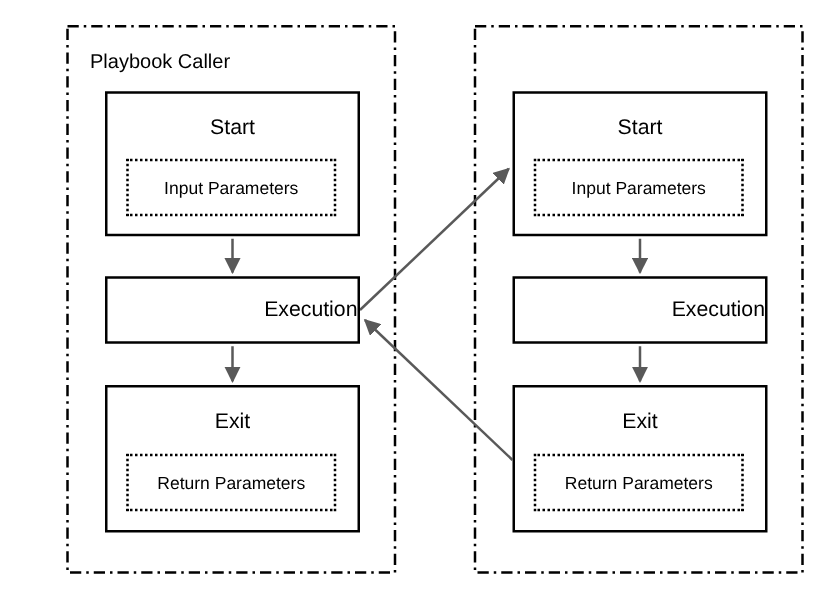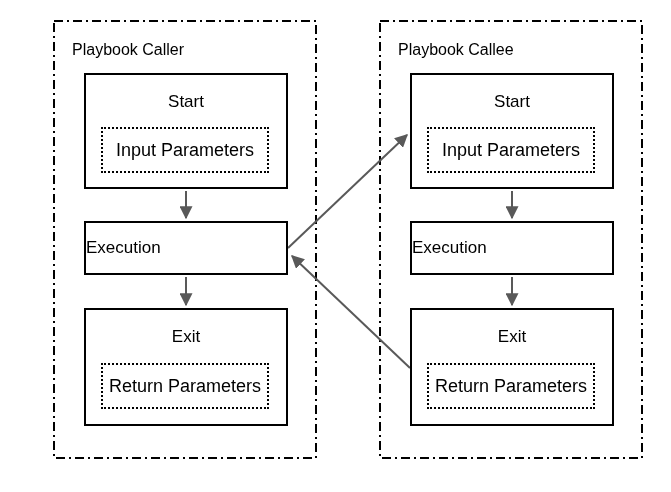--- a/index.html
+++ b/index.html
@@ -36,28 +36,28 @@
   }
   .node-label{
     position:absolute;
     left:0;right:0;top:17px;
     text-align:center;
     font-size:17px;
     line-height:20px;
     text-underline-offset:3px;
     color:var(--text);
   }
-  .node.center{display:flex;align-items:center;justify-content:flex-start;}
+  .node.center{display:flex;align-items:center;justify-content:flex-end;}
   .node.center .node-label{position:static;top:auto;}
   .param-box{
     position:absolute;
     border:2px dotted var(--border);
     background:var(--background);
     display:flex;align-items:center;justify-content:center;
-    font-size:18px;
+    font-size:14px;
     color:var(--text);
     white-space:nowrap;
   }
   
   #caller-title{left:56px;top:40px;}
   #callee-title{left:382px;top:40px;}
 
   #caller-start{left:68px;top:73px;width:204px;height:116px;}
   #caller-execution{left:68px;top:221px;width:204px;height:54px;}
   #caller-exit{left:68px;top:308px;width:204px;height:118px;}
@@ -103,21 +103,20 @@
 
   <div class="node center" id="caller-execution">
     <div class="node-label">Execution</div>
   </div>
 
   <div class="node" id="caller-exit">
     <div class="node-label">Exit</div>
   </div>
   <div class="param-box" id="caller-return-params">Return Parameters</div>
 
-  <div class="group-title" id="callee-title">Playbook Callee</div>
 
   <div class="node" id="callee-start">
     <div class="node-label">Start</div>
   </div>
   <div class="param-box" id="callee-input-params">Input Parameters</div>
 
   <div class="node center" id="callee-execution">
     <div class="node-label">Execution</div>
   </div>
 

